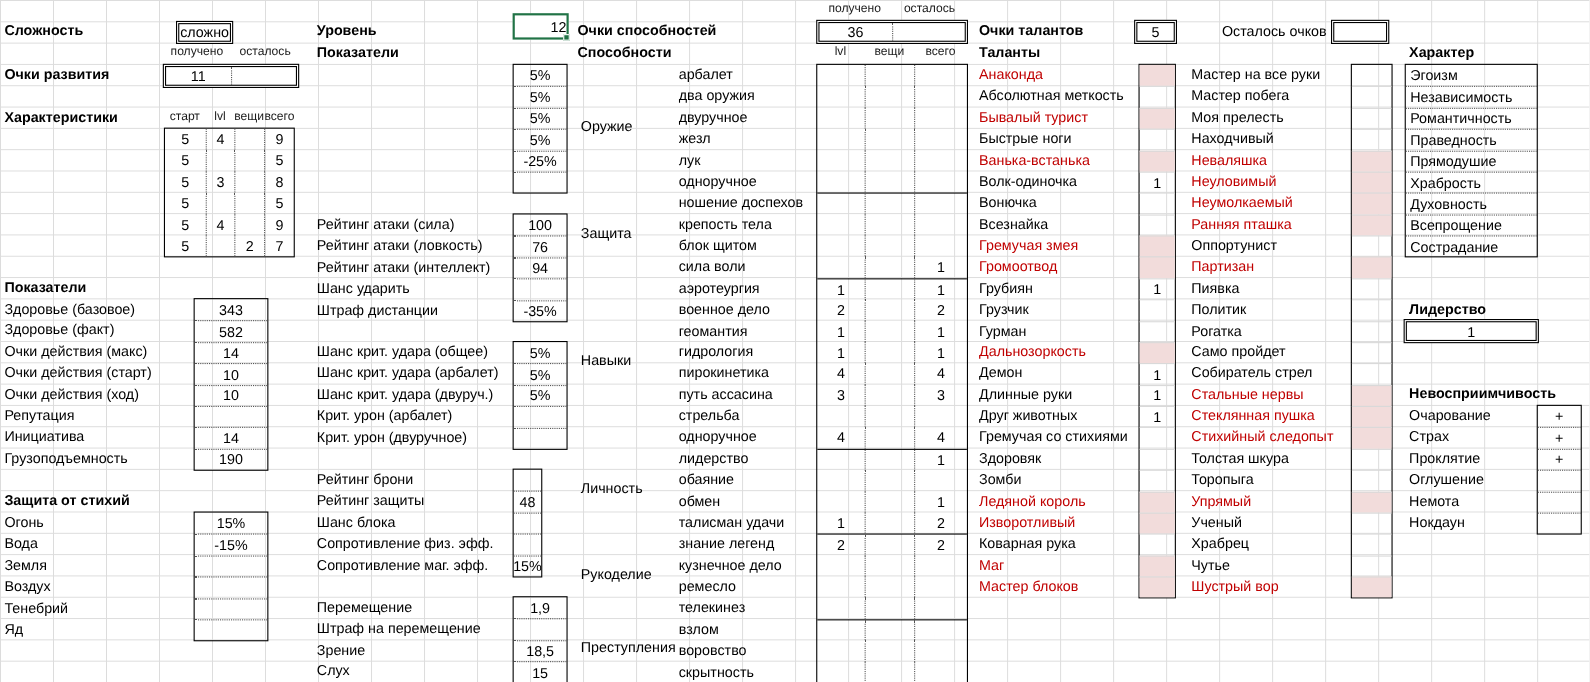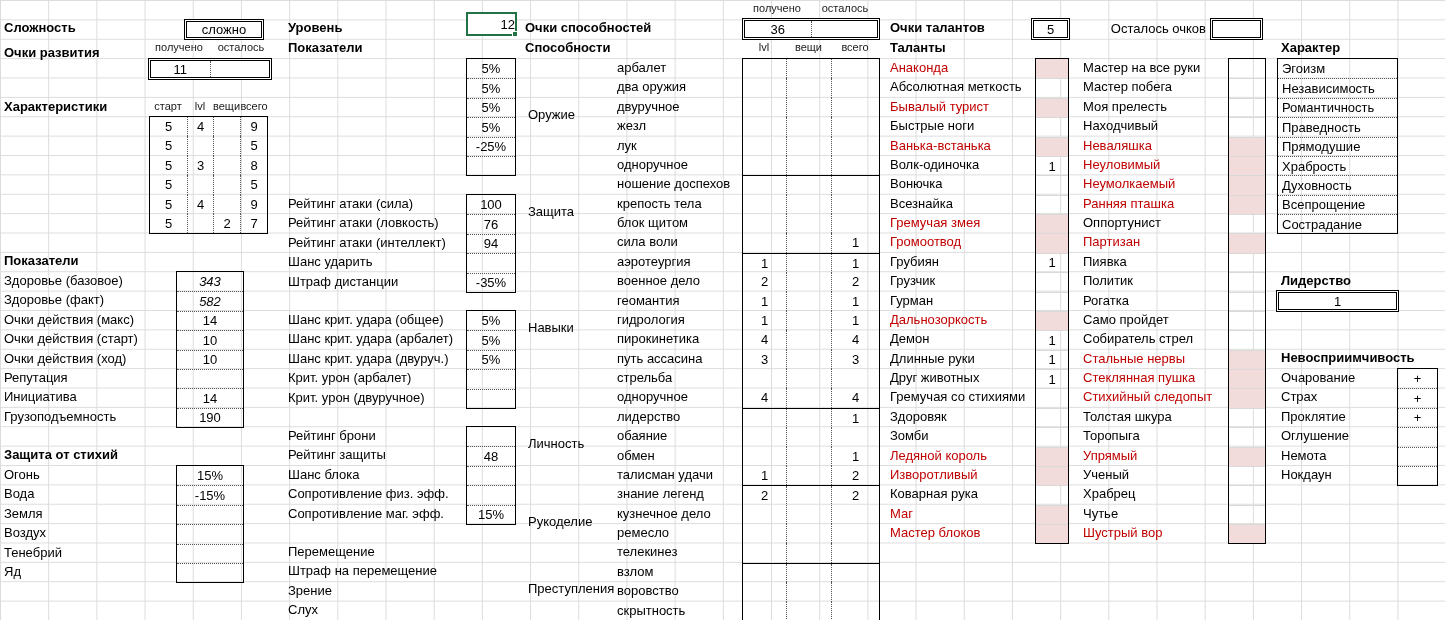--- a/index.html
+++ b/index.html
@@ -23,21 +23,21 @@
   .rt { text-align: right; }
 
   
   .rows .r { height: 19.375px; line-height: 19.375px; overflow: hidden; white-space: nowrap; }
 
   
   .vbox { border: 1px solid #000; }
   .vbox .vc { height: 19.375px; display: flex; align-items: center; justify-content: center; overflow: hidden; }
   .vbox .vc + .vc { border-top: 1px dotted #555; }
   .vbox .vl { justify-content: flex-start; padding-left: 4px; }
-  .vc[data-variant="italic"] { font-style: italic; }
+  .vc[data-variant="italic"] { }
 
   
   .dbox { border: 3px double #000; display: flex; align-items: stretch; justify-content: center; background: #fff; }
   .dbox .half { flex: 1; display: flex; align-items: center; justify-content: center; }
   .dbox .half.sep { border-right: 1px dotted #555; }
   .dbox.single { align-items: center; }
 
   
   .attrbox { border: 1px solid #000; }
   .arow { display: grid; grid-template-columns: 37px 26px 27px 27px; height: 19.375px; }
@@ -71,25 +71,25 @@
     position: absolute; right: -3px; bottom: -3px;
     width: 6px; height: 6px; background: #217346; border: 1px solid #fff;
   }
 </style>
 </head>
 <body>
 
 <div class="sheet">
 
   <div class="abs b" style="left:4px;top:20px">Сложность</div>
-  <div class="abs dbox single" style="left:184px;top:19px;width:80px;height:21px">сложно</div>
+  <div class="abs dbox single" style="left:160px;top:19px;width:52px;height:21px">сложно</div>
 
   <div class="abs small ctr" style="left:148px;top:41px;width:62px">получено</div>
   <div class="abs small ctr" style="left:212px;top:41px;width:58px">осталось</div>
-  <div class="abs b" style="left:4px;top:45px">Очки развития</div>
+  <div class="abs b" style="left:4px;top:60px">Очки развития</div>
   <div class="abs dbox" style="left:148px;top:58px;width:124px;height:22px">
     <div class="half sep">11</div>
     <div class="half"></div>
   </div>
 
   <div class="abs b" style="left:4px;top:99px">Характеристики</div>
   <div class="abs small attrheads" style="left:149px;top:100px">
     <div style="width:38px">старт</div>
     <div style="width:26px">lvl</div>
     <div style="width:27px">вещи</div>
@@ -236,35 +236,42 @@
     </div>
 
   <div class="abs rows" style="left:288px;top:426px">
 
   <div class="r">Рейтинг брони</div>
       <div class="r">Рейтинг защиты</div>
       <div class="r">Шанс блока</div>
       <div class="r">Сопротивление физ. эфф.</div>
       <div class="r">Сопротивление маг. эфф.</div>
     </div>
-  <div class="abs vbox" style="left:466px;top:426px;width:50px">
+  <div class="abs vbox" style="left:466px;top:426px;width:27px">
 
   <div class="vc"></div>
       <div class="vc">48</div>
       <div class="vc"></div>
       <div class="vc"></div>
       <div class="vc">15%</div>
     </div>
 
   <div class="abs rows" style="left:288px;top:542px">
 
   <div class="r">Перемещение</div>
       <div class="r">Штраф на перемещение</div>
       <div class="r">Зрение</div>
       <div class="r">Слух</div>
+    </div>
+  <div class="abs vbox" style="left:466px;top:542px;width:50px">
+
+  <div class="vc">1,9</div>
+      <div class="vc"></div>
+      <div class="vc">18,5</div>
+      <div class="vc">15</div>
     </div>
 
   <div class="abs small ctr" style="left:744px;top:2px;width:66px">получено</div>
   <div class="abs small ctr" style="left:812px;top:2px;width:66px">осталось</div>
   <div class="abs b" style="left:525px;top:20px">Очки способностей</div>
   <div class="abs dbox" style="left:742px;top:18px;width:138px;height:22px">
     <div class="half sep">36</div>
     <div class="half"></div>
   </div>
   <div class="abs b" style="left:525px;top:40px">Способности</div>

